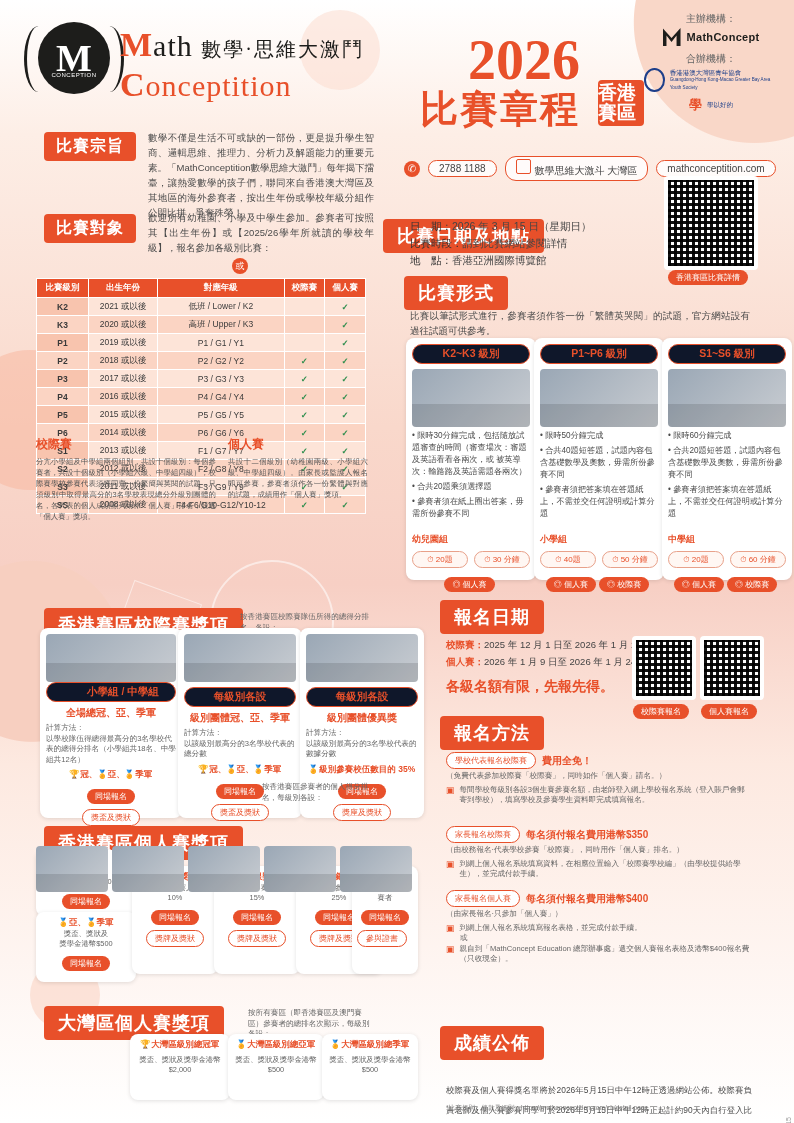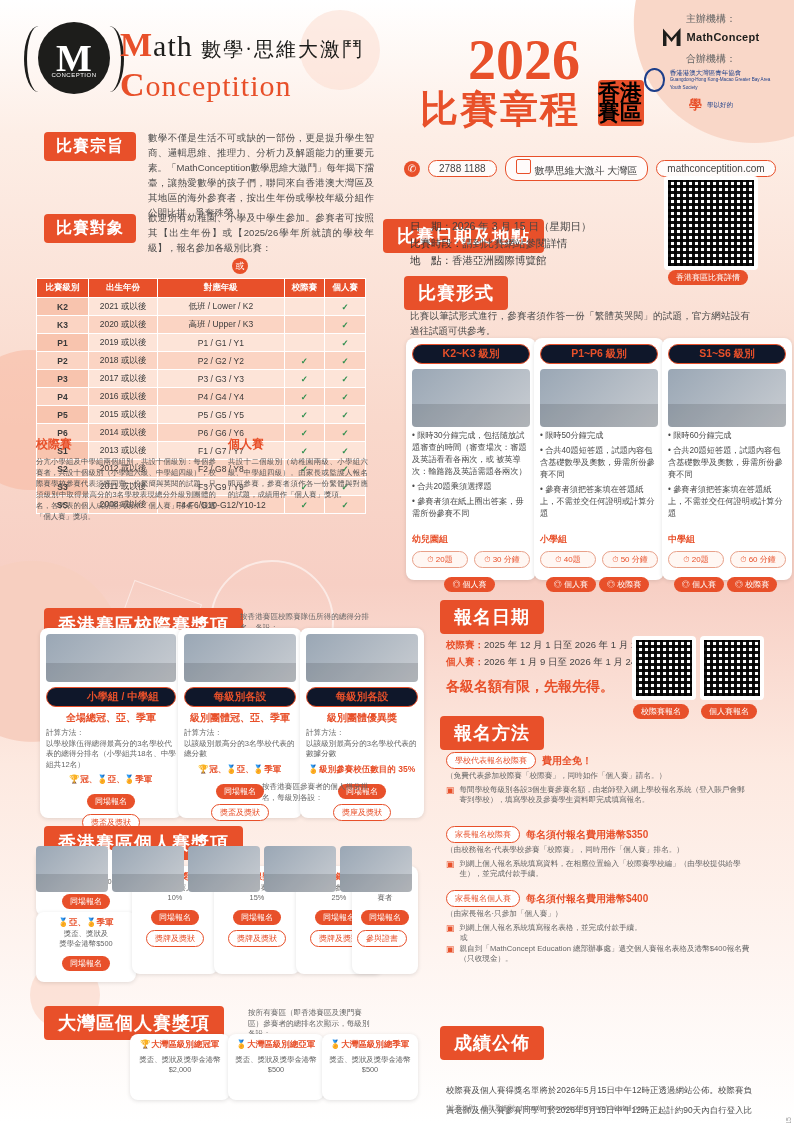--- a/index.html
+++ b/index.html
@@ -36,23 +36,23 @@
   .wm1 b{color:#e8502a;font-size:34px;}
   .wm2{font-family:"Liberation Serif",serif;font-size:30px;letter-spacing:1px;color:#e8502a;margin-top:2px;}
   .wm2 b{font-size:34px;}
   .wmcn{font-size:20px;color:#1d1d1b;letter-spacing:2px;}
 
   .title2026{position:absolute;left:404px;top:34px;width:240px;text-align:center;
     font-family:"Liberation Serif",serif;font-size:56px;line-height:52px;font-weight:bold;
     color:#e8502a;-webkit-text-stroke:0px;text-shadow:1px 1px 0 #fff;}
   .titleCn{position:absolute;left:400px;top:84px;width:200px;text-align:center;
     font-size:38px;font-weight:bold;color:#e8502a;letter-spacing:2px;}
-  .hkTag{position:absolute;left:598px;top:80px;width:46px;height:46px;background:#e8502a;color:#000000;
+  .hkTag{position:absolute;left:598px;top:80px;width:46px;height:46px;background:#e8502a;color:#ffffff;
     border-radius:4px;display:flex;flex-direction:column;align-items:center;justify-content:center;
-    font-size:22px;line-height:20px;font-weight:bold;}
+    font-size:19px;line-height:20px;font-weight:bold;}
 
   .orgbox{position:absolute;right:16px;top:12px;width:134px;text-align:center;font-size:8px;color:#555;}
   .orgLabel{font-size:10px;color:#666;margin-bottom:2px;}
   .orgMain{display:flex;align-items:center;justify-content:center;gap:6px;margin-bottom:6px;}
   .mcMark{width:18px;height:18px;background:#1d1d1b;clip-path:polygon(0 100%,0 0,50% 55%,100% 0,100% 100%,78% 100%,78% 42%,50% 78%,22% 42%,22% 100%);}
   .mcName{font-size:11px;font-weight:bold;color:#1d1d1b;letter-spacing:.3px;}
   .coorg{display:flex;flex-direction:column;gap:4px;align-items:center;}
   .coRow{display:flex;align-items:center;gap:5px;}
   .gbaMark{width:20px;height:20px;border-radius:50%;border:2px solid #1d3f8a;}
   .coTxt{font-size:6.5px;color:#1d3f8a;line-height:7.5px;text-align:left;}
@@ -347,21 +347,21 @@
         </div>
         <div style="margin-top:5px;text-align:center;"><span class="pillBtn" style="margin-right:3px;">◎ 個人賽</span><span class="pillBtn" style="margin-right:3px;">◎ 校際賽</span></div>
       </div>
     </div>
 
   <div class="tab tabBig" style="left:44px;top:608px;">香港賽區校際賽獎項</div>
   <div class="smallGrey" style="position:absolute;left:240px;top:612px;width:130px;">按香港賽區校際賽隊伍所得的總得分排名，各設：</div>
   <div id="is-award-cards">
       <div class="card" style="left: 40px; top: 628px; width: 130px; height: 178px; padding: 6px;">
         <div class="photo" style="height:48px;"></div>
-        <div class="cardTitle" style="margin-top:5px;padding-left:24px;">小學組 / 中學組</div>
+        <div class="cardTitle" style="padding-left:24px;">小學組 / 中學組</div>
         <div class="awardCap" style="margin-top:4px;font-size:10px;">全場總冠、亞、季軍</div>
         <div class="smallGrey" style="margin-top:3px;">計算方法：</div>
         <div class="smallGrey">以學校隊伍得總得最高分的3名學校代表的總得分排名（小學組共18名、中學組共12名）</div>
         <div class="awardCap" style="margin-top:4px;">🏆冠、🏅亞、🏅季軍</div>
         <div style="text-align:center;margin-top:4px;"><span class="pillBtn">同場報名</span></div>
         <div style="text-align:center;margin-top:2px;"><span class="pillBtnO">獎盃及獎狀</span></div>
       </div>
       <div class="card" style="left: 178px; top: 628px; width: 112px; height: 178px; padding: 6px;">
         <div class="photo" style="height:48px;"></div>
         <div class="cardTitle" style="margin-top:5px;">每級別各設</div>

